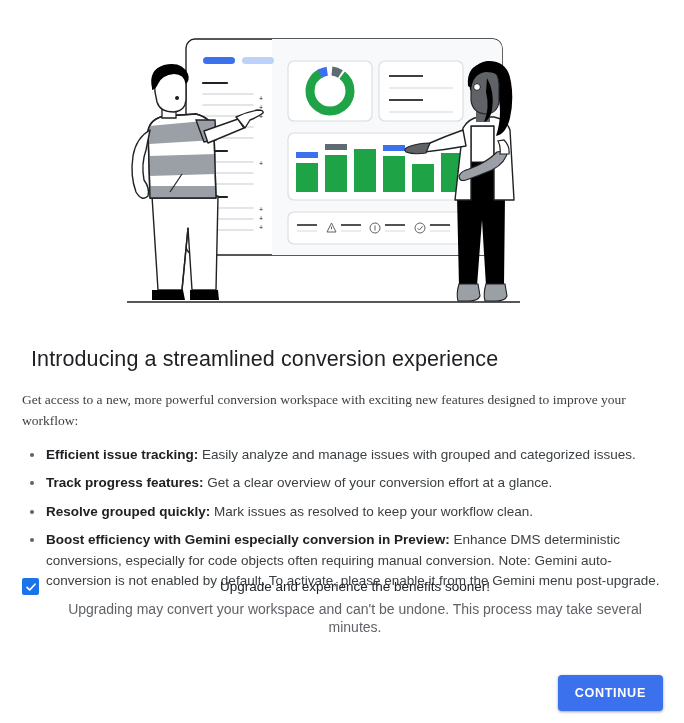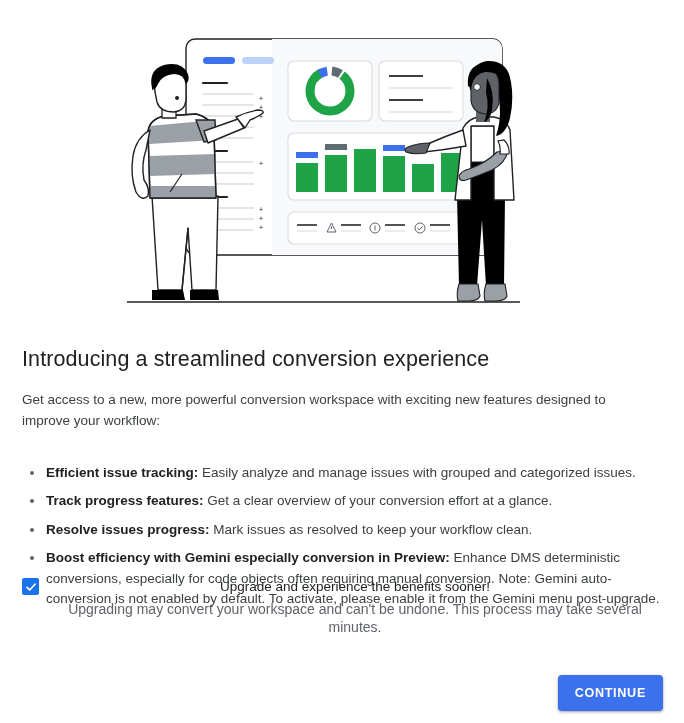--- a/index.html
+++ b/index.html
@@ -22,28 +22,29 @@
   
   .content {
     position: absolute; left: 22px; top: 345px; width: 640px;
   }
   .headline {
     font-size: 21.5px;
     font-weight: 400;
     line-height: 28px;
     color: #202124;
     letter-spacing: 0.1px;
-    margin: 0 0 16px 0;
+    margin: 0 0 16px 9px;
   }
   .intro {
     font-size: 13.5px;
     line-height: 21px;
     color: #3c4043;
-    margin: 0 0 32px 0;
+    margin: 0 0 14px 0;
     max-width: 622px;
+    font-family: Liberation Serif, serif;
   }
   ul.benefits {
     margin: 0; padding: 0 0 0 22px;
     list-style: none;
   }
   ul.benefits li {
     position: relative;
     font-size: 13.5px;
     line-height: 20.4px;
     color: #3c4043;
@@ -295,21 +296,21 @@
       <li>
         <span class="bullet-dot"></span>
         <b>Efficient issue tracking:</b><span> Easily analyze and manage issues with grouped and categorized issues.</span>
       </li>
       <li>
         <span class="bullet-dot"></span>
         <b>Track progress features:</b><span> Get a clear overview of your conversion effort at a glance.</span>
       </li>
       <li>
         <span class="bullet-dot"></span>
-        <b>Resolve issues progress:</b><span> Mark issues as resolved to keep your workflow clean.</span>
+        <b>Resolve grouped quickly:</b><span> Mark issues as resolved to keep your workflow clean.</span>
       </li>
       <li class="multiline">
         <span class="bullet-dot"></span>
         <b>Boost efficiency with Gemini especially conversion in Preview:</b><span> Enhance DMS deterministic conversions, especially for code objects often requiring manual conversion. Note: Gemini auto-conversion is not enabled by default. To activate, please enable it from the Gemini menu post-upgrade.</span>
       </li>
     </ul>
   </div>
 
   <div class="check-row">
     <div class="cbox">

